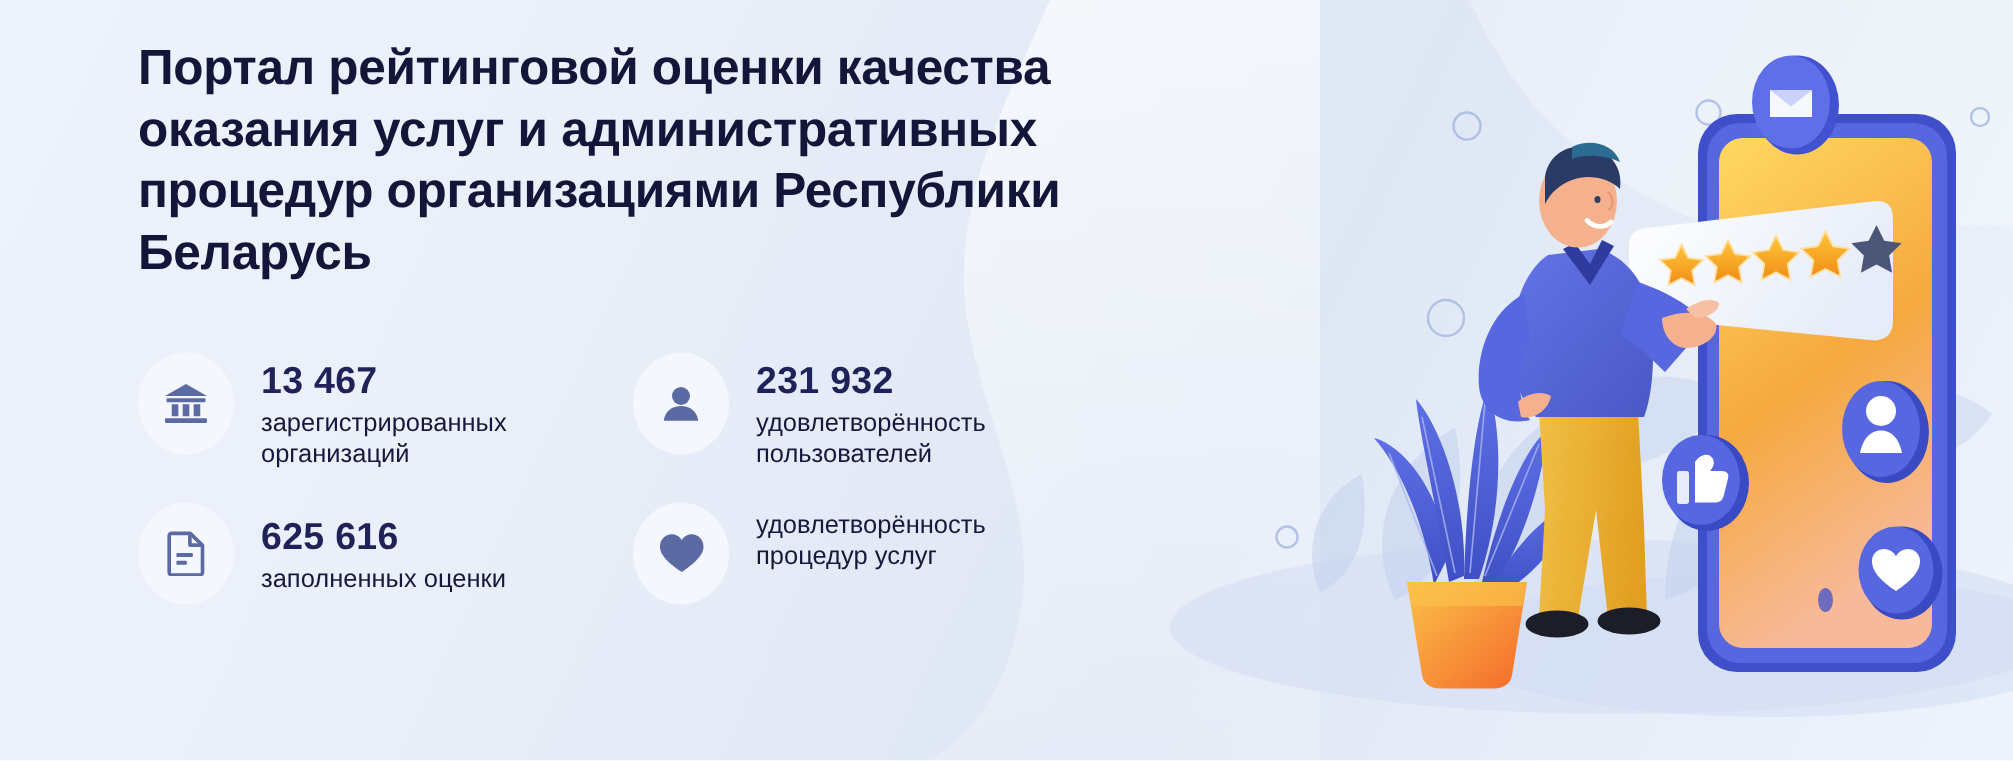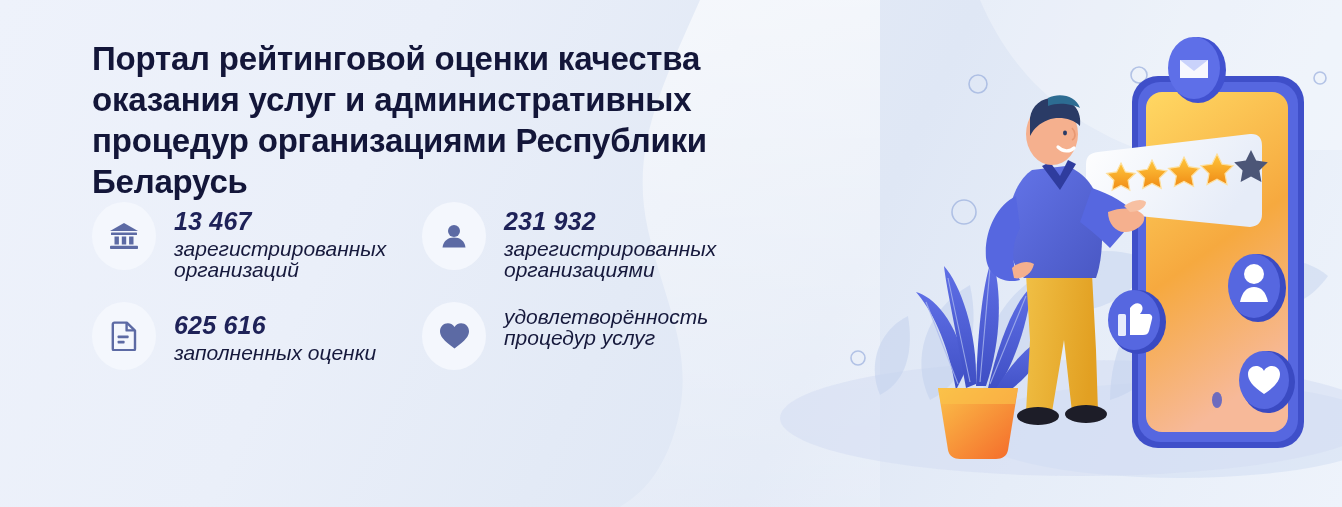--- a/index.html
+++ b/index.html
@@ -32,40 +32,40 @@
     inset: 0;
     width: 1342px;
     height: 507px;
     pointer-events: none;
   }
 
   
   .content {
     position: absolute;
     left: 92px;
-    top: 38px;
+    top: 24px;
     width: 720px;
     z-index: 5;
   }
 
   .hero-title {
     font-size: 33px;
     line-height: 41px;
     font-weight: bold;
     color: #131639;
     letter-spacing: -0.2px;
     max-width: 700px;
   }
 
   .stats {
+    margin-top: 47px;
     display: grid;
     grid-template-columns: 330px 330px;
     grid-template-rows: auto auto;
     row-gap: 22px;
-    font-style: italic;
   }
 
   .stat {
     display: flex;
     align-items: flex-start;
     gap: 18px;
   }
 
   .stat-icon {
     flex: 0 0 auto;
@@ -84,21 +84,21 @@
 
   .stat-value {
     font-size: 25px;
     font-weight: bold;
     color: #1e2258;
     line-height: 29px;
     letter-spacing: 0.2px;
   }
 
   .stat-label {
-    font-size: 21px;
+    font-size: 17px;
     line-height: 21px;
     color: #16193c;
     margin-top: 2px;
     max-width: 230px;
   }
 
   
   .stat.row2 .stat-text { padding-top: 9px; }
   .stat.quality .stat-text { padding-top: 2px; }
 
@@ -160,21 +160,21 @@
 
       <div class="stat">
         <div class="stat-icon">
           <svg width="28" height="28" viewBox="0 0 28 28" aria-hidden="true">
             <circle cx="14" cy="9" r="6" fill="#5c6aa4"></circle>
             <path d="M2.5 25.5 C3.4 18.8 8.2 15.6 14 15.6 C19.8 15.6 24.6 18.8 25.5 25.5 Z" fill="#5c6aa4"></path>
           </svg>
         </div>
         <div class="stat-text">
           <div class="stat-value">231 932</div>
-          <div class="stat-label">зарегистрированных организациями</div>
+          <div class="stat-label">удовлетворённость пользователей</div>
         </div>
       </div>
 
       <div class="stat row2">
         <div class="stat-icon">
           <svg width="26" height="30" viewBox="0 0 26 30" aria-hidden="true">
             <path d="M3.4 1.6 h12.4 L24 9.6 v18.1 a1.6 1.6 0 0 1 -1.6 1.6 H3.4 A1.6 1.6 0 0 1 1.8 27.7 V3.2 A1.6 1.6 0 0 1 3.4 1.6 Z" fill="none" stroke="#5c6aa4" stroke-width="2.4" stroke-linejoin="round"></path>
             <path d="M15.6 1.8 V9.4 H23.6" fill="none" stroke="#5c6aa4" stroke-width="2.4" stroke-linejoin="round"></path>
             <rect x="6.6" y="14.6" width="11" height="2.7" rx="0.7" fill="#5c6aa4"></rect>
             <rect x="6.6" y="19.8" width="7" height="2.7" rx="0.7" fill="#5c6aa4"></rect>

